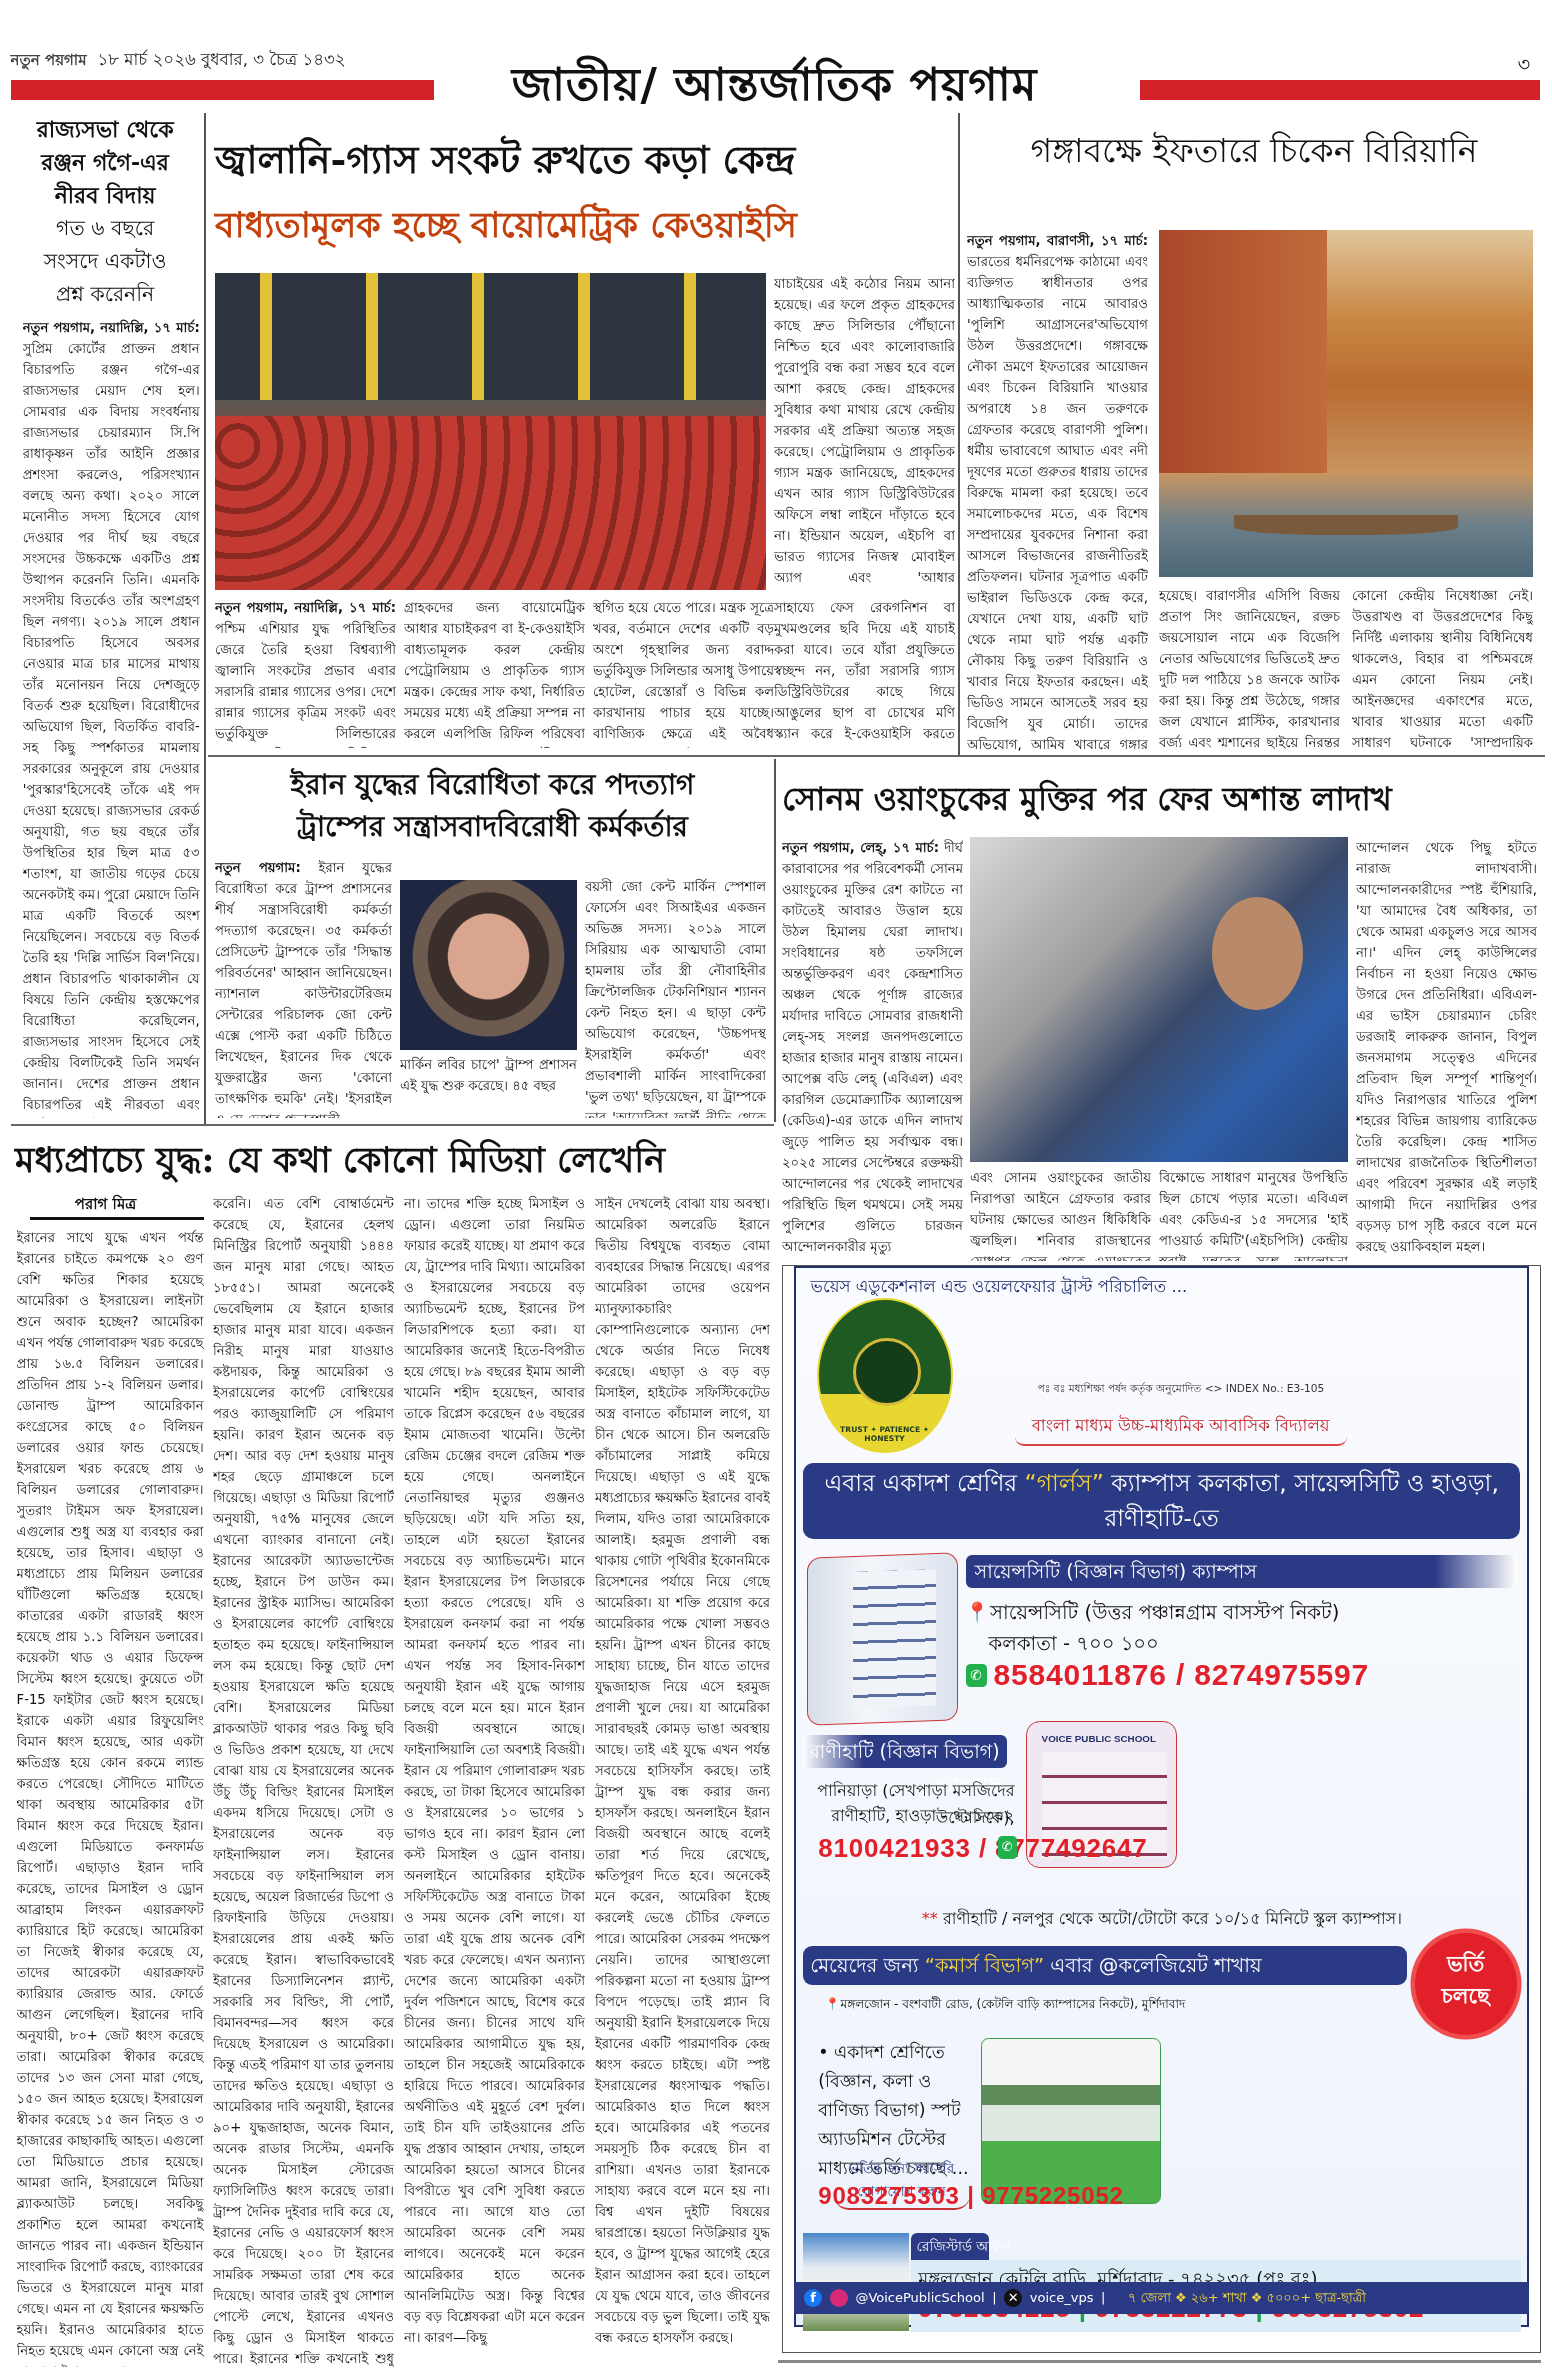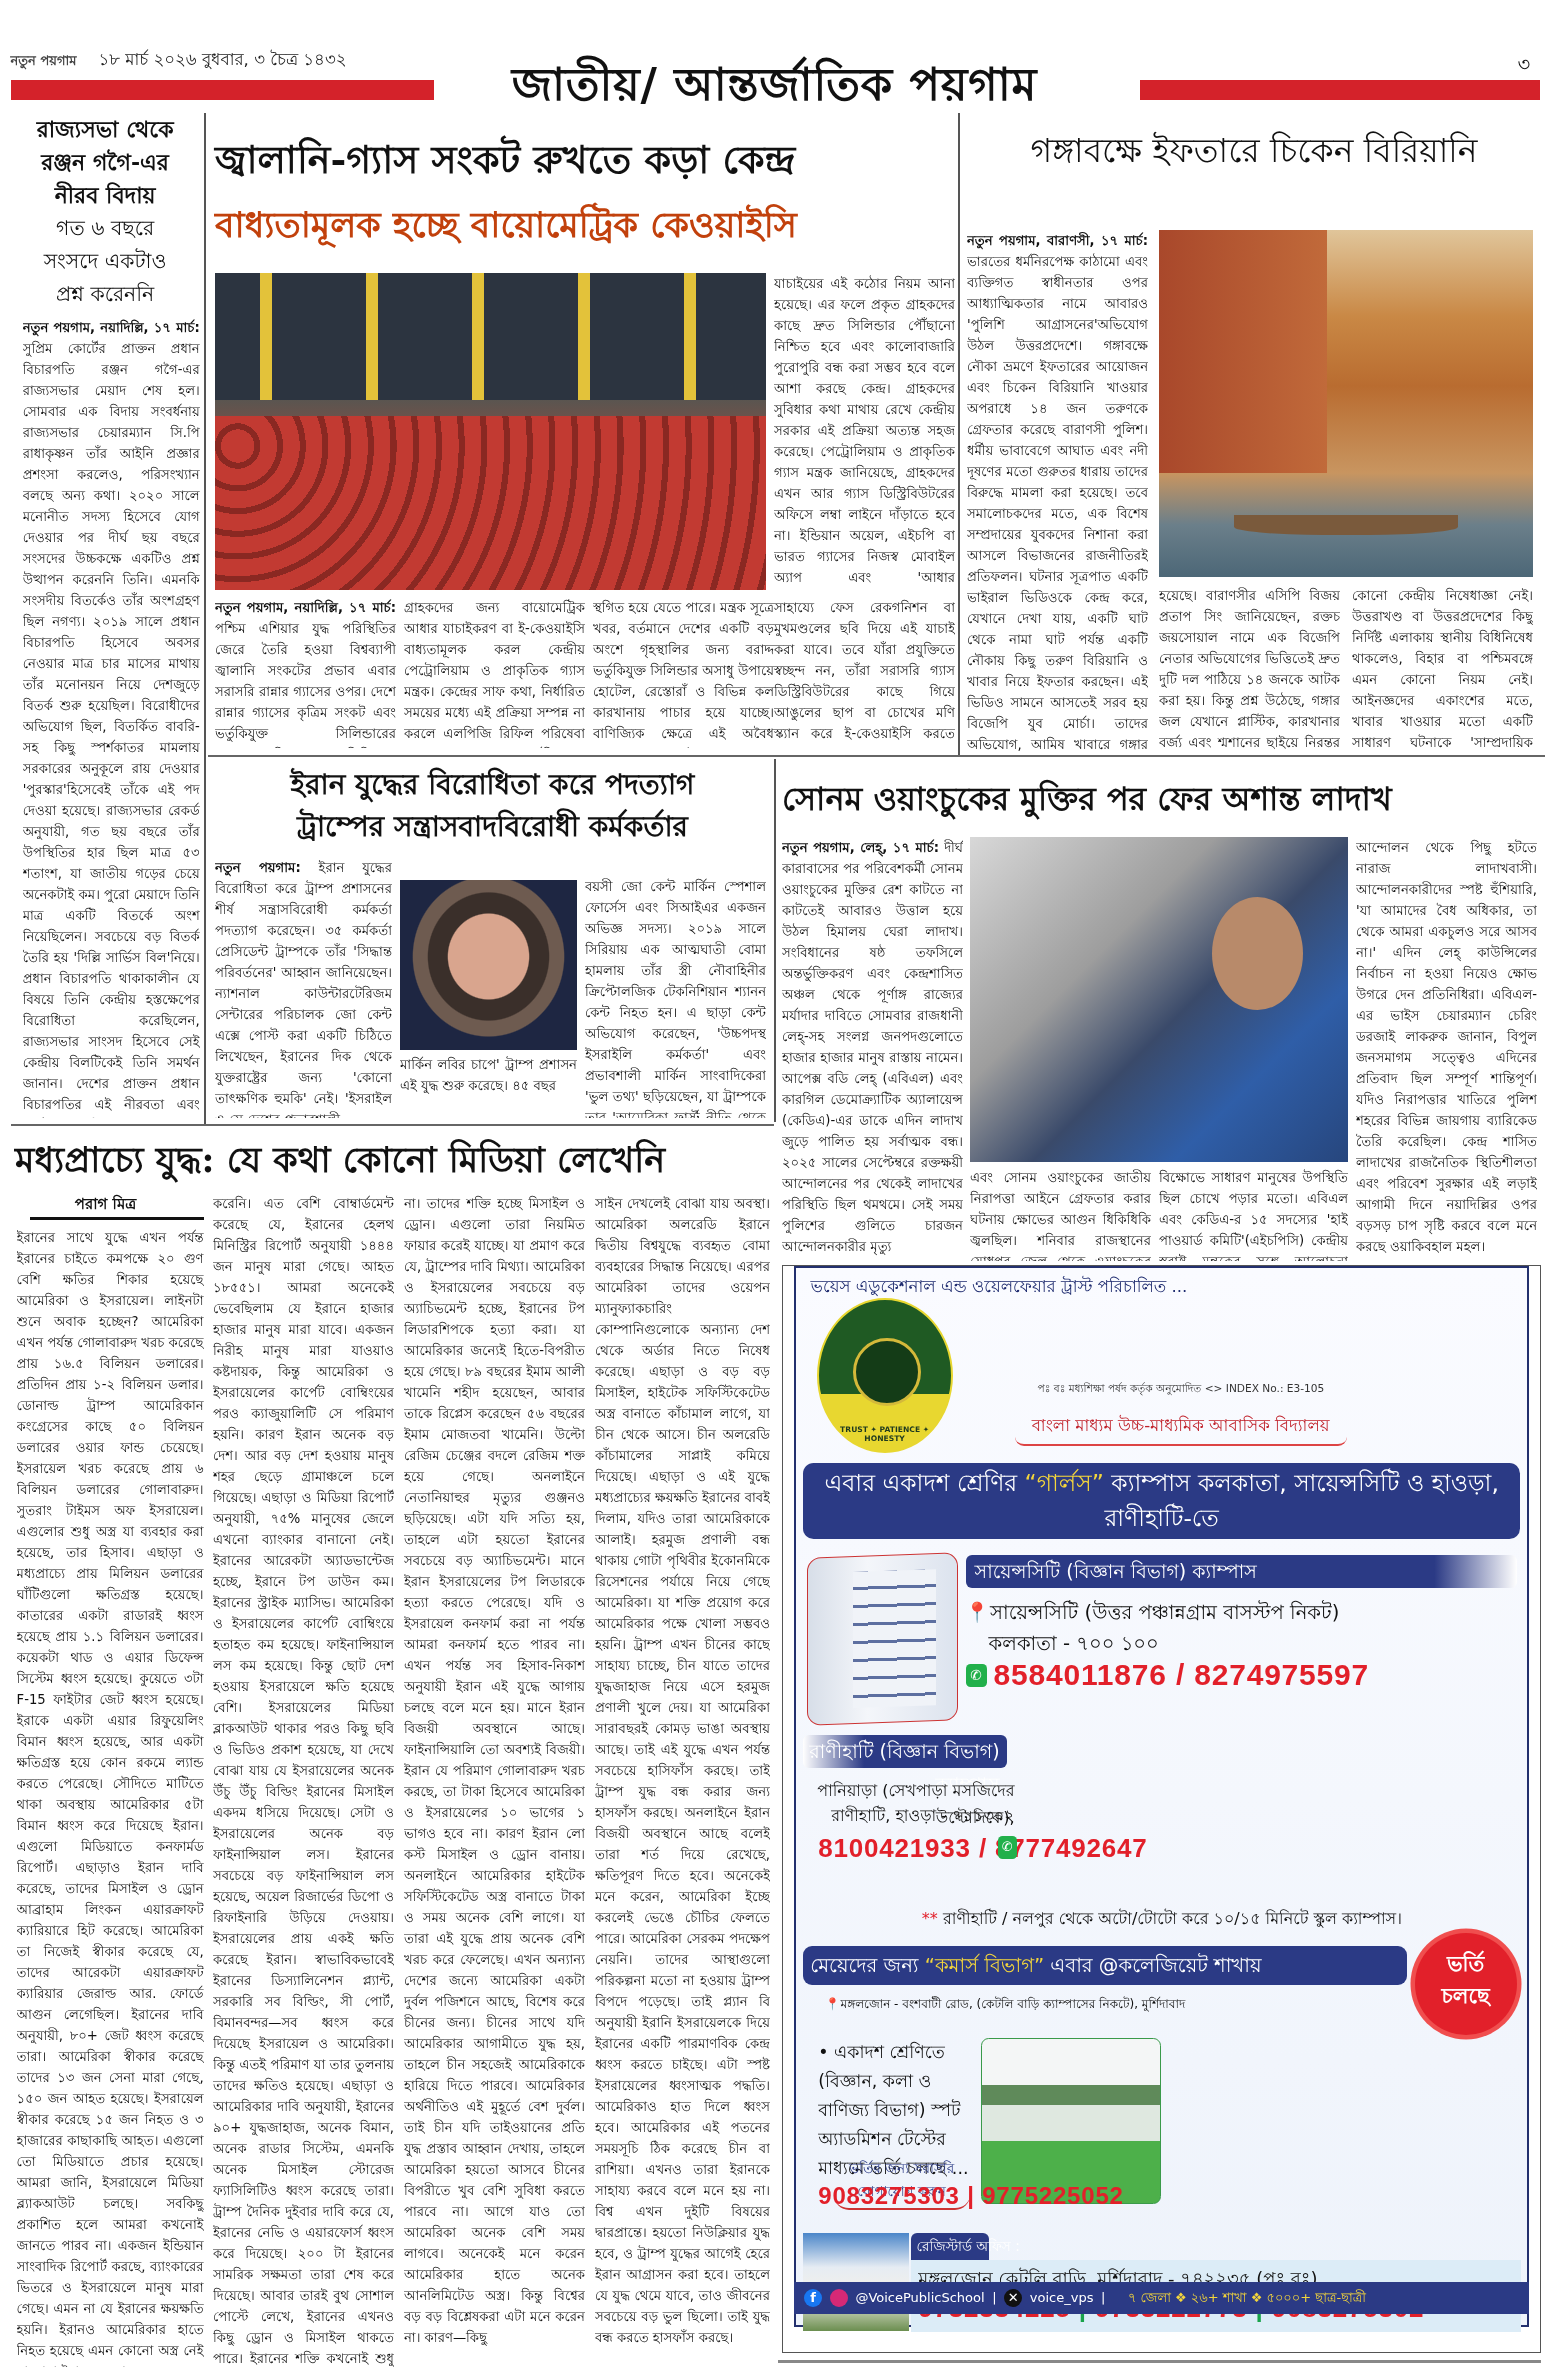--- a/index.html
+++ b/index.html
@@ -1,19 +1,19 @@
 <!DOCTYPE html>
 <html style="font-size:12px"><head>
 <meta charset="utf-8">
 <style>
 *{box-sizing:border-box;margin:0;padding:0}
 body{width:1553px;height:2377px;background:#fff;font-family:"DejaVu Sans",sans-serif;color:#111;position:relative;overflow:hidden}
 .abs{position:absolute}
 .masthead-small{left:10.6px;top:47px;font-size:16.6px;color:#222}
-.masthead-small b{font-size:13px;color:#444;margin-right:22px}
+.masthead-small b{font-size:15px;color:#444;margin-right:11px}
 .red-band{height:19.6px;background:#d4222a;top:80px}
 .section-title{left:480px;top:50px;width:589px;text-align:center;font-size:45px;font-weight:bold;letter-spacing:0.8px;font-family:"DejaVu Serif",serif}
 .page-num{right:22.7px;top:50px;font-size:19.6px}
 .col{font-size:13.2px;line-height:21px;text-align:justify}
 .dateline{font-weight:bold}
 .vline{width:1.5px;background:#555}
 .hline{height:2.3px;background:#666}
 .hl{font-weight:bold;font-family:"DejaVu Serif",serif}
 .photo{background:#777;overflow:hidden}
 .ad{border:1.5px solid #555;background:#fff}
@@ -132,20 +132,24 @@
     </div>
     <div class="abs navy" style="left:170px;top:287px;width:551px;height:33px;border-radius:6px;font-size:19px;line-height:33px;padding-left:9px;background:linear-gradient(90deg,#2b3a85 85%,#fff)">সায়েন্সসিটি (বিজ্ঞান বিভাগ) ক্যাম্পাস</div>
     <div class="abs" style="left:170px;top:330px;font-size:19.6px;color:#111">
       <span style="color:#19a34b">📍</span><span>সায়েন্সসিটি (উত্তর পঞ্চান্নগ্রাম বাসস্টপ নিকট)</span>
     </div>
     <div class="abs" style="left:193px;top:361px;font-size:19.6px;color:#111">কলকাতা - ৭০০ ১০০</div>
     <div class="abs" style="left:170px;top:396px;width:21px;height:22.7px;background:#21b04b;border-radius:4.5px;color:#fff;text-align:center;font-size:13.6px;line-height:22.7px">✆</div>
     <div class="abs phone" style="left:198px;top:390px;font-size:30px">8584011876 / 8274975597</div>
 
     <div class="abs navy" style="left:7.6px;top:467px;width:204px;height:33px;border-radius:6px;font-size:19px;line-height:33px;text-align:right;padding-right:7.6px;background:linear-gradient(90deg,#fff,#2b3a85 30%)">রাণীহাটি (বিজ্ঞান বিভাগ) ক্যাম্পাস</div>
+    <div class="abs photo" style="left:230px;top:453px;width:151px;height:147px;border:1.5px solid #c33;border-radius:13.6px;background:#efe8f2">
+      <div class="abs" style="left:15px;top:11.3px;font-size:9.8px;font-weight:bold;color:#23306e;font-family:'Liberation Sans',sans-serif">VOICE PUBLIC SCHOOL</div>
+      <div class="abs" style="left:15px;top:30px;width:125px;height:106px;background:repeating-linear-gradient(180deg,#f5f0f5 0 22.7px,#8c3a5a 22.7px 26px)"></div>
+    </div>
     <div class="abs" style="left:15px;top:510px;width:204px;text-align:right;font-size:16px">পানিয়াড়া (সেখপাড়া মসজিদের উল্টোদিকে),</div>
     <div class="abs" style="left:15px;top:535px;width:204px;text-align:right;font-size:16px">রাণীহাটি, হাওড়া - ৭১১৩০২</div>
     <div class="abs phone" style="left:22.7px;top:565px;font-size:26px;white-space:nowrap">8100421933 / 8777492647</div>
     <div class="abs" style="left:202px;top:568px;width:19.6px;height:22.7px;background:#21b04b;border-radius:4.5px;color:#fff;text-align:center;font-size:13px;line-height:22.7px">✆</div>
     <div class="abs" style="left:11.3px;top:638px;width:710px;text-align:center;font-size:16px"><span style="color:#e2202a">** </span><span>রাণীহাটি / নলপুর থেকে অটো/টোটো করে ১০/১৫ মিনিটে স্কুল ক্যাম্পাস।</span></div>
 
     <div class="abs navy" style="left:7.6px;top:678px;width:604px;height:39px;border-radius:9px;font-size:19.6px;line-height:39px;padding-left:7px;white-space:nowrap">
       <span>মেয়েদের জন্য </span><span style="color:#f4d63c">“কমার্স বিভাগ”</span><span> এবার @কলেজিয়েট শাখায়</span>
     </div>
     <div class="abs" style="left:619px;top:665px;width:102px;height:102px;border-radius:50%;background:#e2202a;color:#fff;text-align:center;font-size:21px;font-weight:bold;line-height:32px;padding-top:15px;box-shadow:0 0 0 4.5px #f04e4e">

